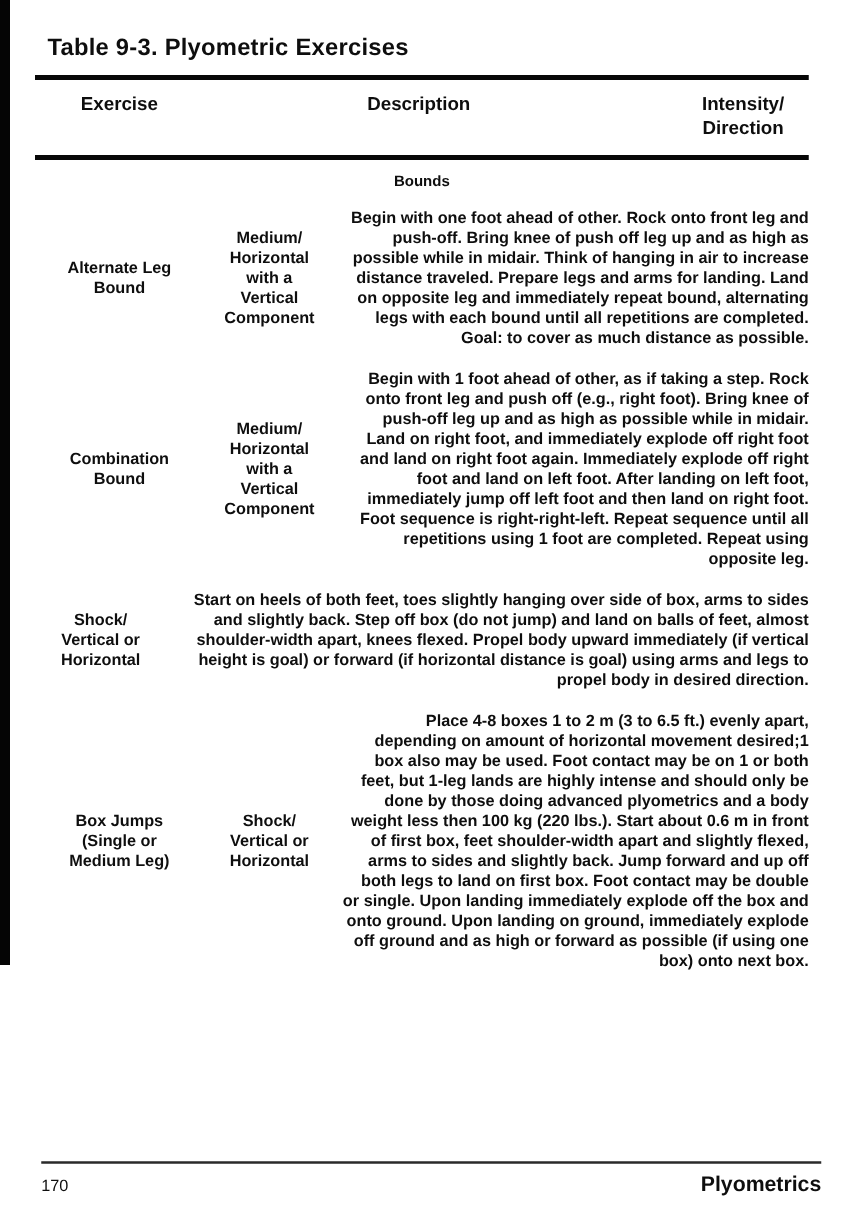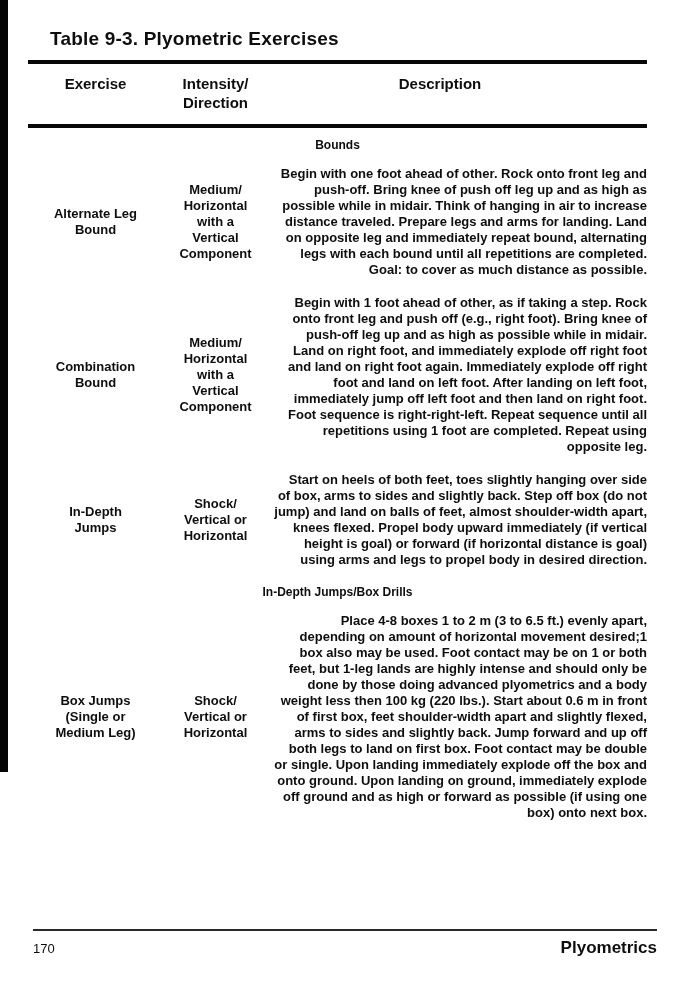--- a/index.html
+++ b/index.html
@@ -14,21 +14,21 @@
   .spine {
     position: absolute; left: 0; top: 0;
     width: 8px; height: 772px;
     background: #050505;
   }
   .content {
     padding: 24px 26px 0 28px;
   }
   .title {
     font-size: 19px; font-weight: bold;
-    margin: 4px 0 10px 22px;
+    margin: 4px 0 10px 10px;
     letter-spacing: 0.2px;
   }
   .rule-thick {
     height: 4px; background: #070707;
   }
   .header-row {
     display: flex; align-items: flex-start;
     padding: 10px 0 12px 0;
   }
   .col-exercise { width: 135px; text-align: center; }
@@ -71,23 +71,23 @@
 <div class="spine"></div>
 
 <div class="content">
 
   <div class="title">Table 9-3. Plyometric Exercises</div>
 
   <div class="rule-thick"></div>
 
   <div class="header-row">
     <div class="cell col-exercise">Exercise</div>
+    <div class="cell col-description">Description</div>
     <div class="cell col-intensity">Intensity/
 Direction</div>
-    <div class="cell col-description">Description</div>
   </div>
 
   <div class="rule-thick"></div>
 
   <div>
     <div class="section-title">Bounds</div>
 
     <div class="t-row">
       <div class="cell col-exercise">Alternate Leg
 Bound</div>
@@ -104,31 +104,28 @@
 Bound</div>
       <div class="cell col-intensity">Medium/
 Horizontal
 with a
 Vertical
 Component</div>
       <div class="cell col-description">Begin with 1 foot ahead of other, as if taking a step. Rock onto front leg and push off (e.g., right foot). Bring knee of push-off leg up and as high as possible while in midair. Land on right foot, and immediately explode off right foot and land on right foot again. Immediately explode off right foot and land on left foot. After landing on left foot, immediately jump off left foot and then land on right foot. Foot sequence is right-right-left. Repeat sequence until all repetitions using 1 foot are completed. Repeat using opposite leg.</div>
     </div>
 
     <div class="t-row">
-      <div class="cell col-exercise">In-Depth
-Jumps</div>
       <div class="cell col-intensity">Shock/
 Vertical or
 Horizontal</div>
       <div class="cell col-description">Start on heels of both feet, toes slightly hanging over side of box, arms to sides and slightly back. Step off box (do not jump) and land on balls of feet, almost shoulder-width apart, knees flexed. Propel body upward immediately (if vertical height is goal) or forward (if horizontal distance is goal) using arms and legs to propel body in desired direction.</div>
     </div>
   </div>
 
   <div>
-    <div class="section-title">In-Depth Jumps/Box Drills</div>
 
     <div class="t-row">
       <div class="cell col-exercise">Box Jumps
 (Single or
 Medium Leg)</div>
       <div class="cell col-intensity">Shock/
 Vertical or
 Horizontal</div>
       <div class="cell col-description">Place 4-8 boxes 1 to 2 m (3 to 6.5 ft.) evenly apart, depending on amount of horizontal movement desired;1 box also may be used. Foot contact may be on 1 or both feet, but 1-leg lands are highly intense and should only be done by those doing advanced plyometrics and a body weight less then 100 kg (220 lbs.). Start about 0.6 m in front of first box, feet shoulder-width apart and slightly flexed, arms to sides and slightly back. Jump forward and up off both legs to land on first box. Foot contact may be double or single. Upon landing immediately explode off the box and onto ground. Upon landing on ground, immediately explode off ground and as high or forward as possible (if using one box) onto next box.</div>
     </div>

